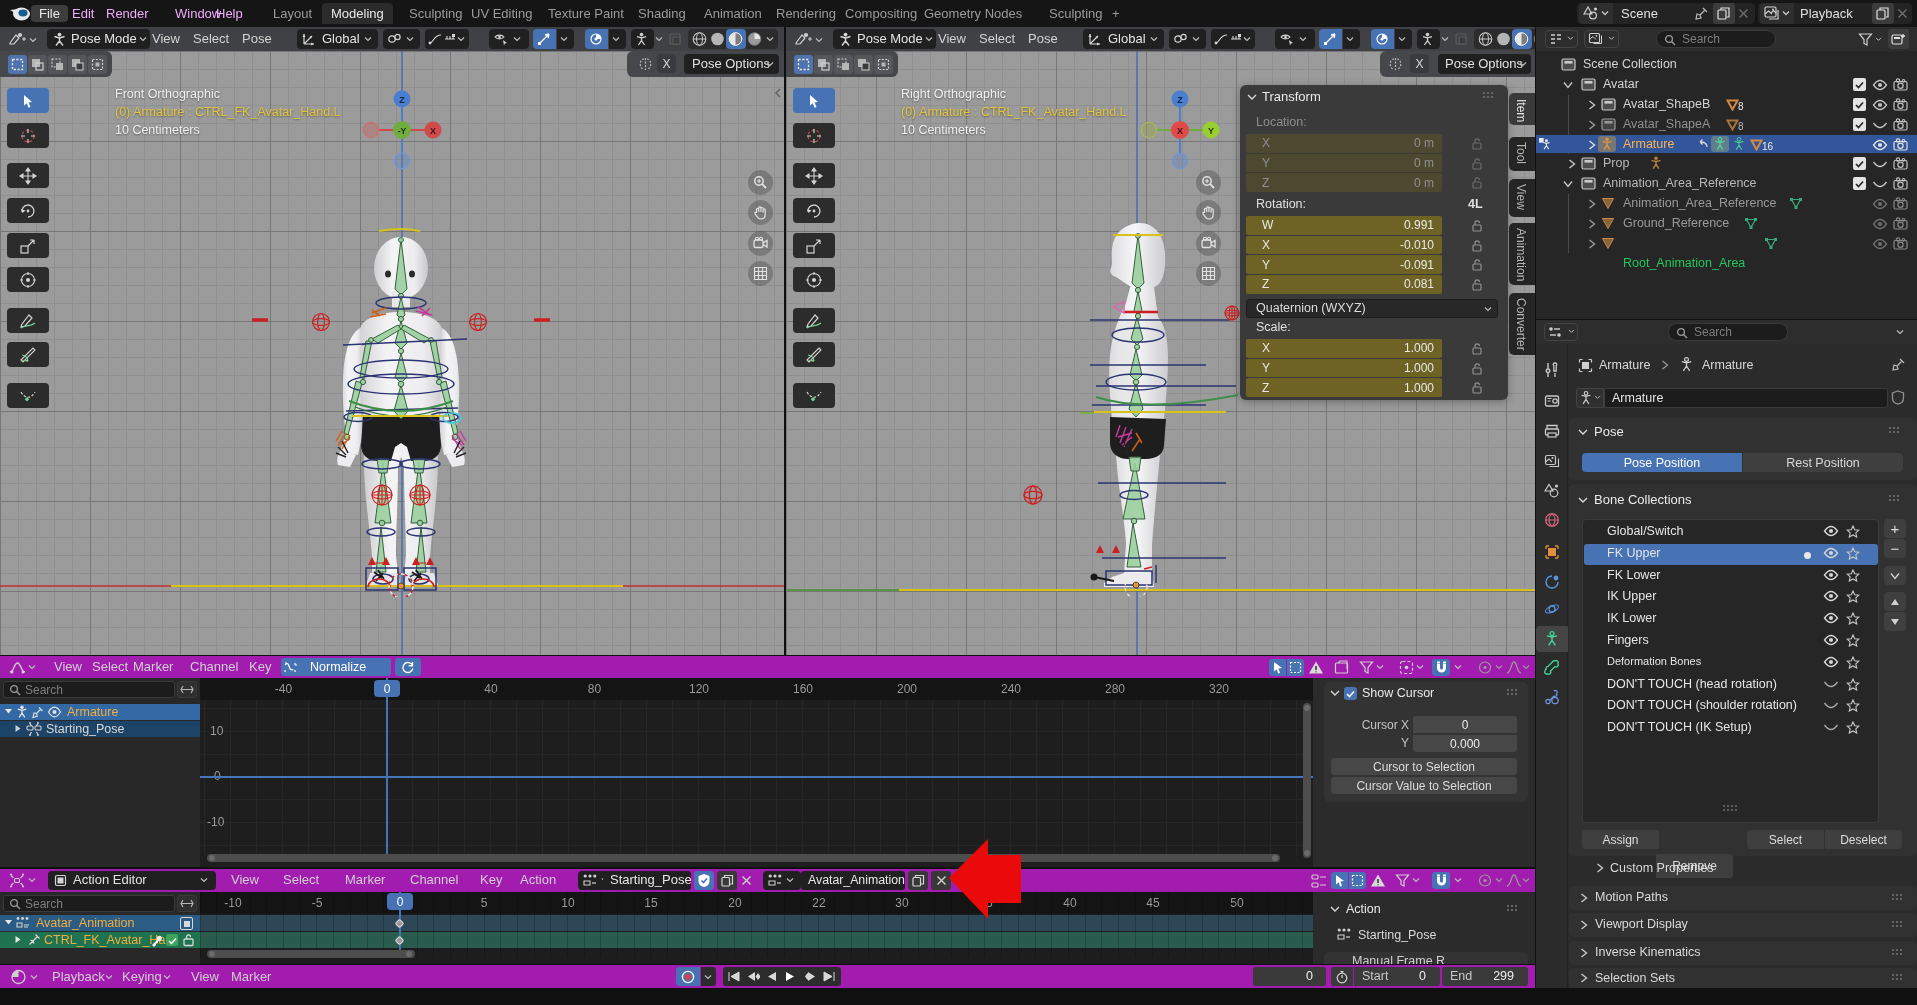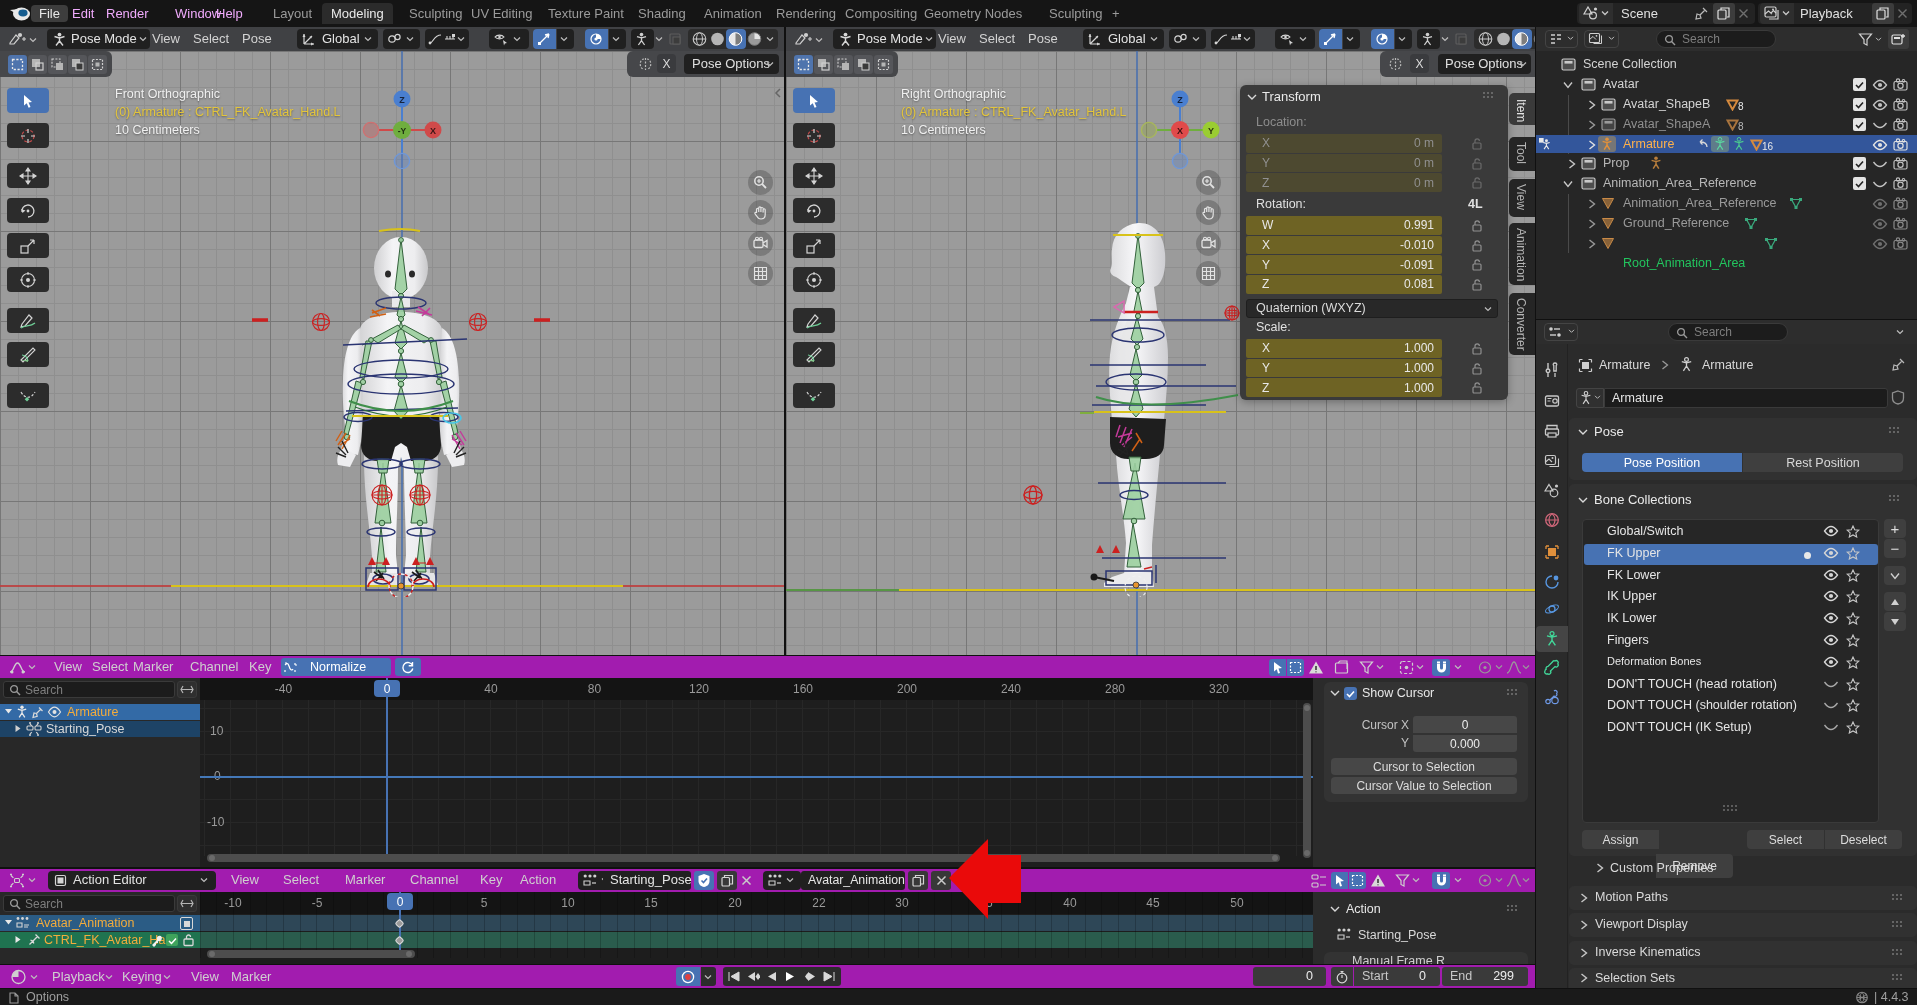--- a/index.html
+++ b/index.html
@@ -1512,31 +1512,20 @@
         <path d="M7 8 V5 M5.5 1.5 h3 M7 1.5 v2" stroke="#d8d8d8" stroke-width="1.2"></path>
       </svg>
   <div class="abs" style="left:1354px;top:2px;width:86px;height:19px;background:#3a3a3a;border-radius:0 3px 3px 0;"></div>
   <span class="abs" style="left:1362px;top:4px;font-size:12.5px;color:#c8c8c8;">Start</span>
   <span class="abs" style="left:1398px;top:4px;width:28px;text-align:right;font-size:12.5px;color:#ececec;">0</span>
   <div class="abs" style="left:1442px;top:2px;width:86px;height:19px;background:#3a3a3a;border-radius:3px;"></div>
   <span class="abs" style="left:1450px;top:4px;font-size:12.5px;color:#c8c8c8;">End</span>
   <span class="abs" style="left:1480px;top:4px;width:34px;text-align:right;font-size:12.5px;color:#ececec;">299</span>
 </div>
 
-  <div id="status" class="abs" style="left:0;top:989px;width:1917px;height:16px;background:#1a1a1a;">
-  <svg class="abs" style="left:8px;top:3px;" width="12" height="12" viewBox="0 0 12 12">
-        <path d="M2 1 h5 l3 3 v7 h-8 Z M7 1 v3 h3" fill="none" stroke="#9a9a9a" stroke-width="1.1"></path>
-      </svg>
-  <span class="abs" style="left:26px;top:1px;font-size:12.5px;color:#9f9f9f;">Options</span>
-  <svg class="abs" style="left:1855px;top:2px;" width="14" height="13" viewBox="0 0 14 13">
-        <circle cx="7" cy="6.5" r="5.3" fill="none" stroke="#8a8a8a" stroke-width="1.1"></circle>
-        <path d="M2 6.5 h10 M7 1.2 a8 8 0 0 1 0 10.6 M7 1.2 a8 8 0 0 0 0 10.6 M2.5 3.5 l9 6 M11.5 3.5 l-9 6" stroke="#8a8a8a" stroke-width="0.9" fill="none"></path>
-      </svg>
-  <span class="abs" style="left:1874px;top:1px;font-size:12.5px;color:#9f9f9f;">| 4.4.3</span>
-</div>
 
   <div id="outliner" class="abs" style="left:1536px;top:27px;width:381px;height:292px;background:#262626;overflow:hidden;">
   <div class="abs hdr" style="left:0;top:0;width:381px;height:24px;background:#2d2d2d;"></div>
   <div class="abs pill" style="left:9px;top:3px;width:33px;height:18px;background:#2d2d2d;border:1px solid #444;"></div>
   <svg class="abs" style="left:13px;top:6px;" width="14" height="12" viewBox="0 0 14 12">
         <path d="M2 2 h4 M2 6 h4 M2 10 h4 M8 2 h4 M8 6 h4" stroke="#cfcfcf" stroke-width="1.4"></path>
       </svg>
   <svg class="abs" style="left:31px;top:9px;" width="7" height="5" viewBox="0 0 8 6">
         <path d="M1 1 L4 4 L7 1" stroke="#bdbdbd" stroke-width="1.2" fill="none"></path>
       </svg>

